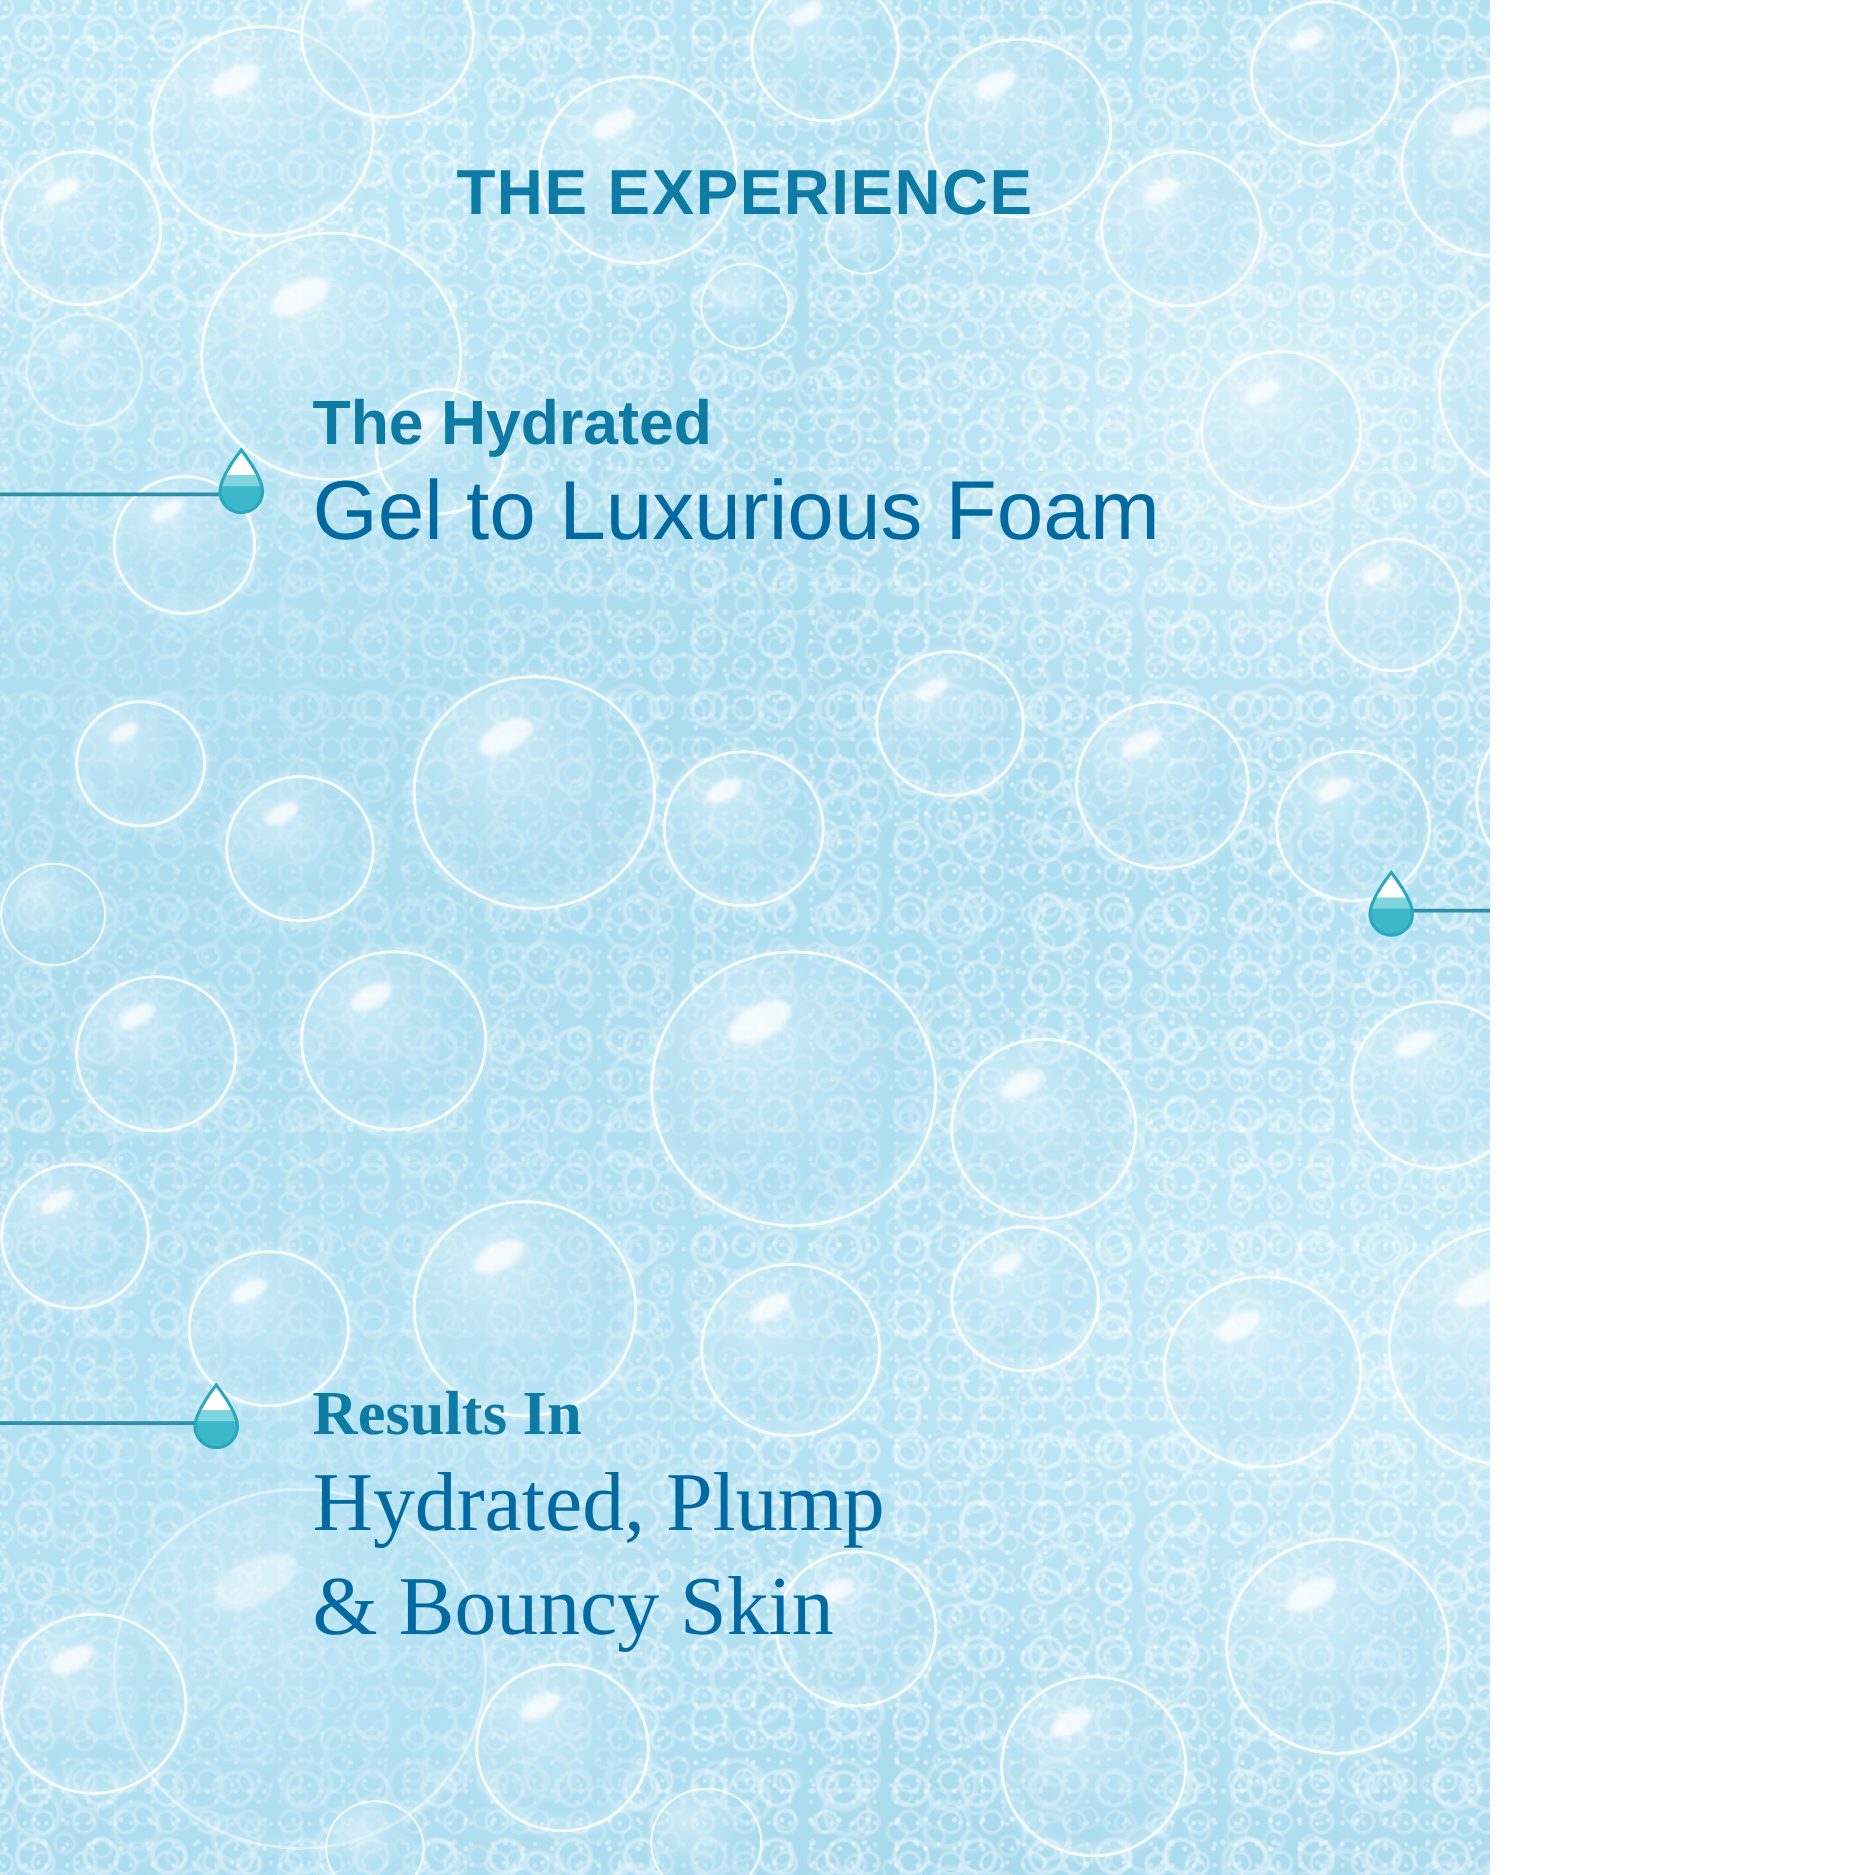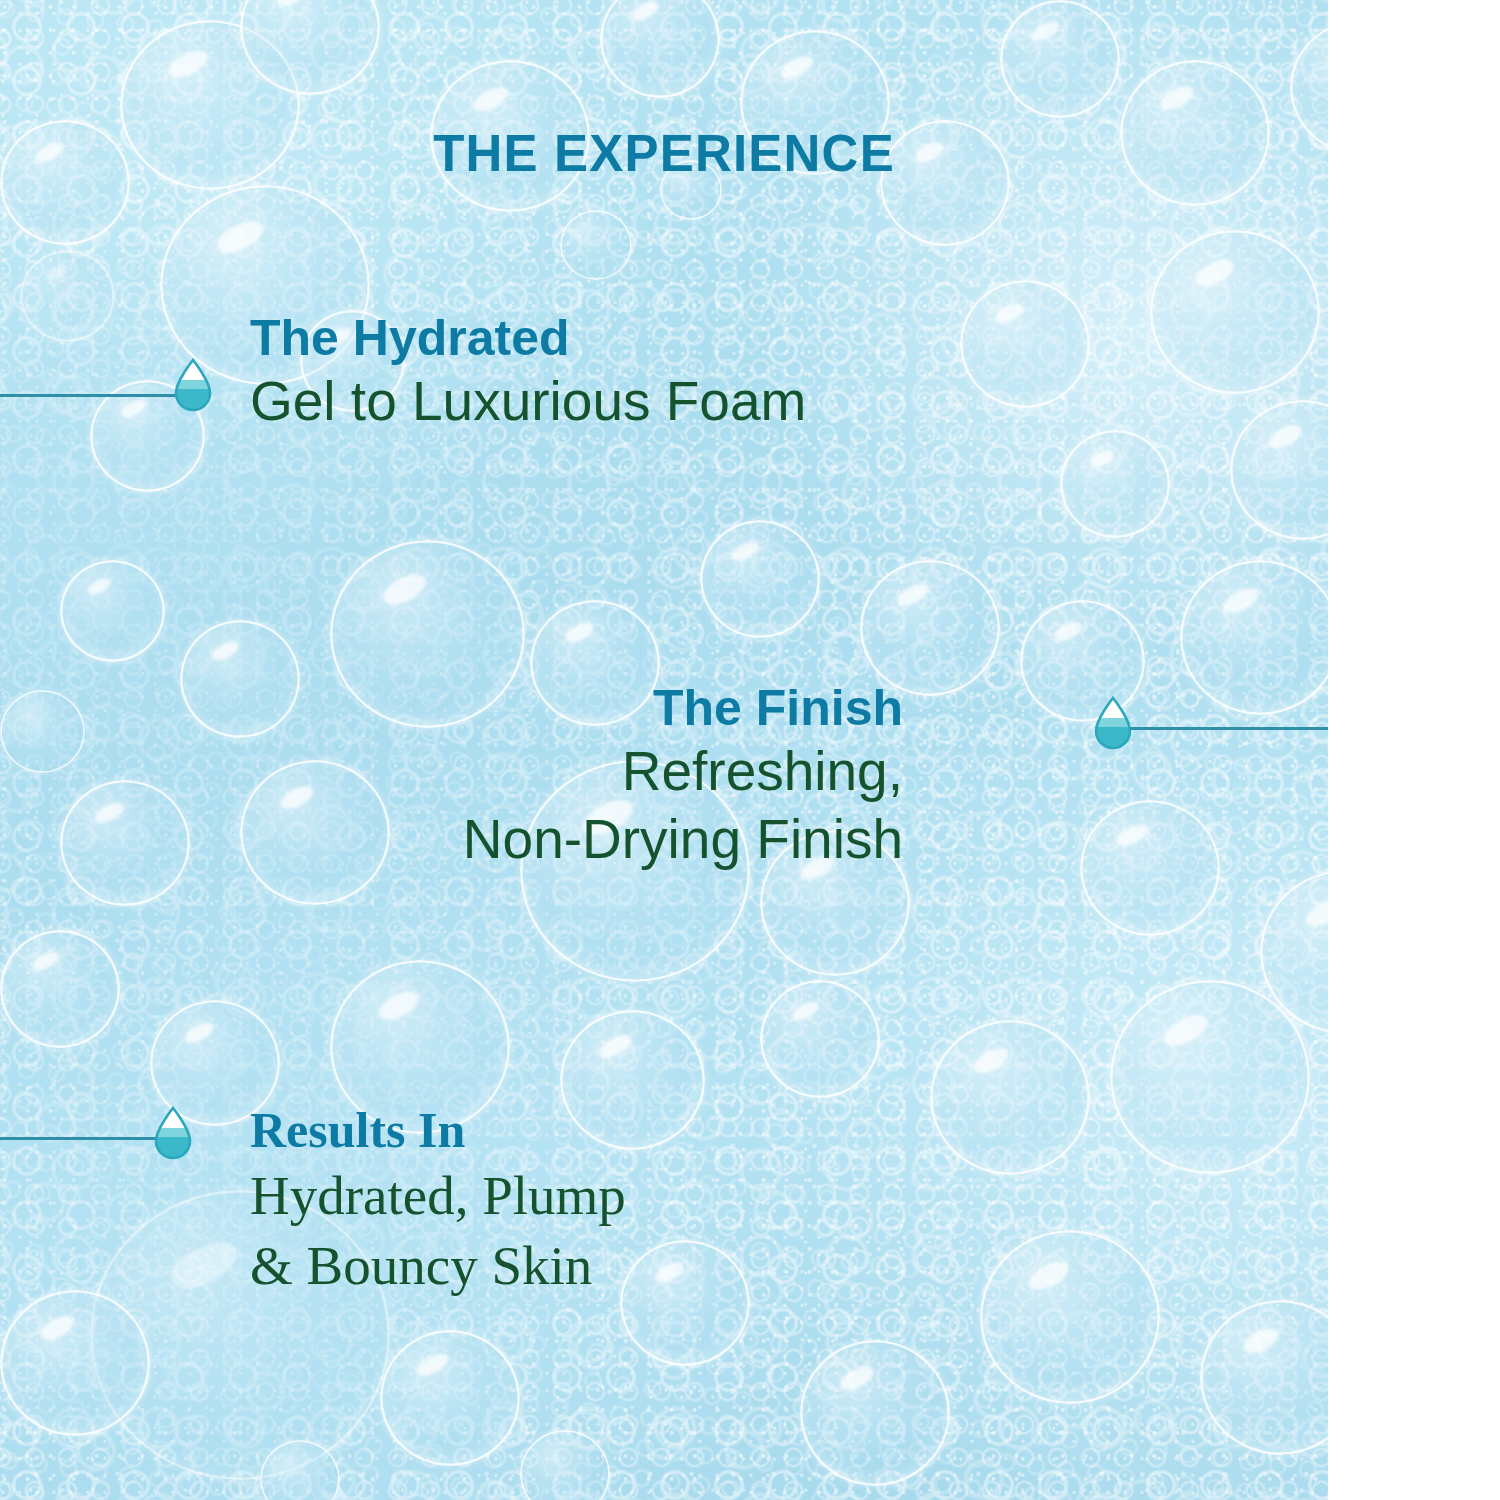--- a/index.html
+++ b/index.html
@@ -5,21 +5,21 @@
 <style>
   * { margin:0; padding:0; box-sizing:border-box; }
   html, body {
     width:1500px; height:1500px;
     font-family:"Liberation Sans", sans-serif;
     overflow:hidden;
   }
 
   #stage {
     position:relative;
-    width:1328px; height:1500px;
+    width:1192px; height:1500px;
     background:#abdff0;
     overflow:hidden;
   }
 
   
   .bg-layer { position:absolute; inset:0; pointer-events:none; }
 
   
   #bg-tone {
     background:
@@ -112,23 +112,23 @@
   .block { position:absolute; }
 
   .heading {
     font-size:50px;
     font-weight:bold;
     color:#0d7ba4;
     line-height:1.06;
     white-space:nowrap;
   }
   .body {
-    font-size:55px;
+    font-size:67px;
     font-weight:400;
-    color:#14532d;
+    color:#0369a1;
     line-height:1.12;
     white-space:nowrap;
   }
 
   
   .connector {
     position:absolute;
     height:3px;
     background:#2f8fa8;
   }
@@ -257,25 +257,20 @@
         </clipPath>
     </defs>
     <g clip-path="url(#dropClipB)">
       <rect x="0" y="0" width="42" height="24" fill="#ffffff"></rect>
       <rect x="0" y="22" width="42" height="11" fill="#7fd4de"></rect>
       <rect x="0" y="31" width="42" height="25" fill="#3bb8c9"></rect>
     </g>
     <path d="M21 2 C21 2 4 23 4 35 A17 17 0 0 0 38 35 C38 23 21 2 21 2 Z" fill="none" stroke="#2ba8bd" stroke-width="2.6"></path>
   </svg>
 
-  <div class="block" id="block-finish">
-    <div class="heading">The Finish</div>
-    <div class="body">Refreshing,</div>
-    <div class="body">Non-Drying Finish</div>
-  </div>
 
   <div class="connector" style="left:0px; top:1137px; width:158px;"></div>
 
   <svg class="droplet" style="left:152px; top:1106px;" width="42" height="54" viewBox="0 0 42 54">
     <defs>
       <clipPath id="dropClipC">
           <path d="M21 2 C21 2 4 23 4 35 A17 17 0 0 0 38 35 C38 23 21 2 21 2 Z"></path>
         </clipPath>
     </defs>
     <g clip-path="url(#dropClipC)">

